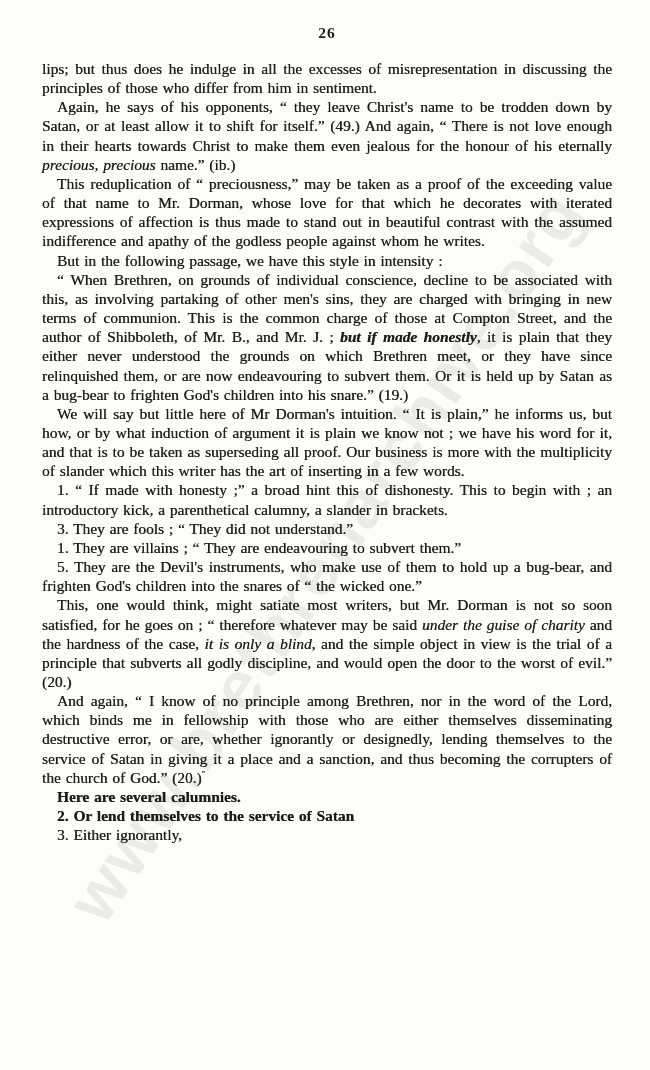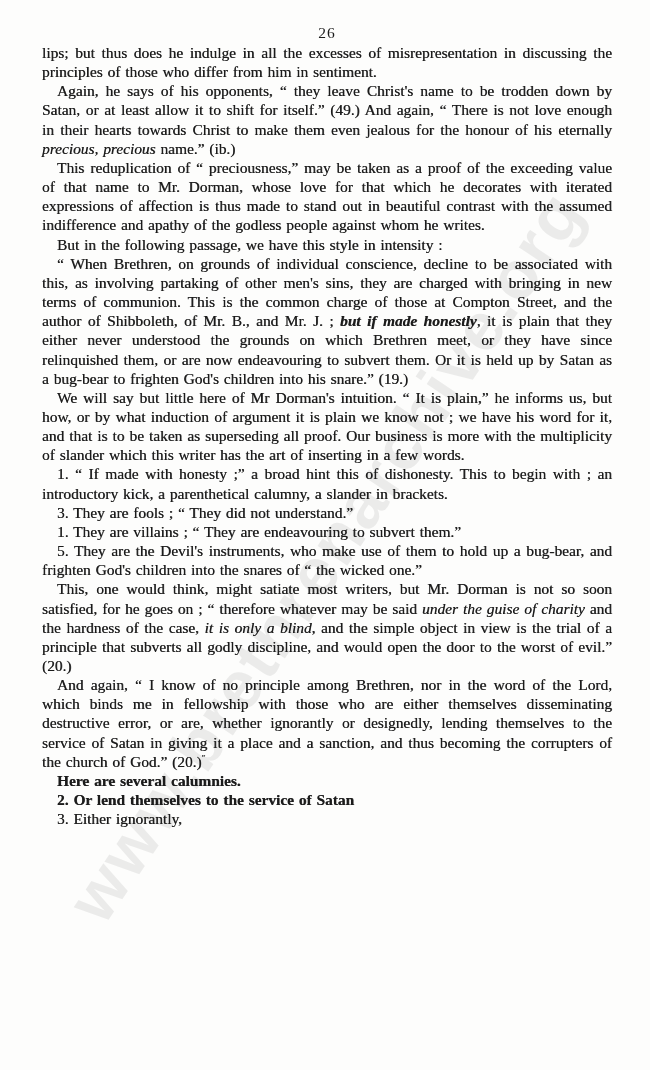--- a/index.html
+++ b/index.html
@@ -27,26 +27,26 @@
     user-select: none;
     pointer-events: none;
   }
   .page-number {
     position: absolute;
     top: 24px;
     left: 42px;
     width: 570px;
     text-align: center;
     font-size: 15.5px;
-    font-weight: normal;
+    font-weight: bold;
     letter-spacing: 1px;
   }
   .content {
     position: absolute;
-    top: 43px;
+    top: 59px;
     left: 42px;
     width: 570px;
     font-size: 15.4px;
     line-height: 19.15px;
     text-align: justify;
     word-spacing: 1px;
     
     text-shadow: 0.35px 0 0 rgba(20, 20, 20, 0.72);
   }
   .content p { margin: 0; }

